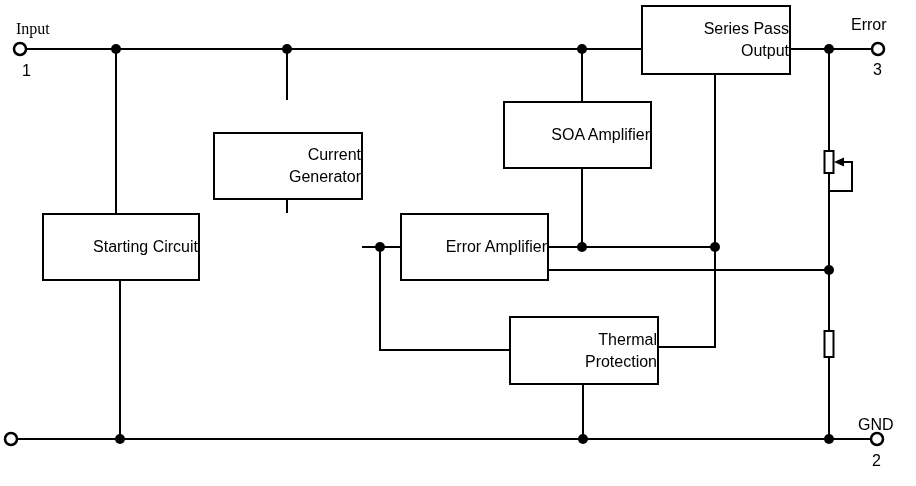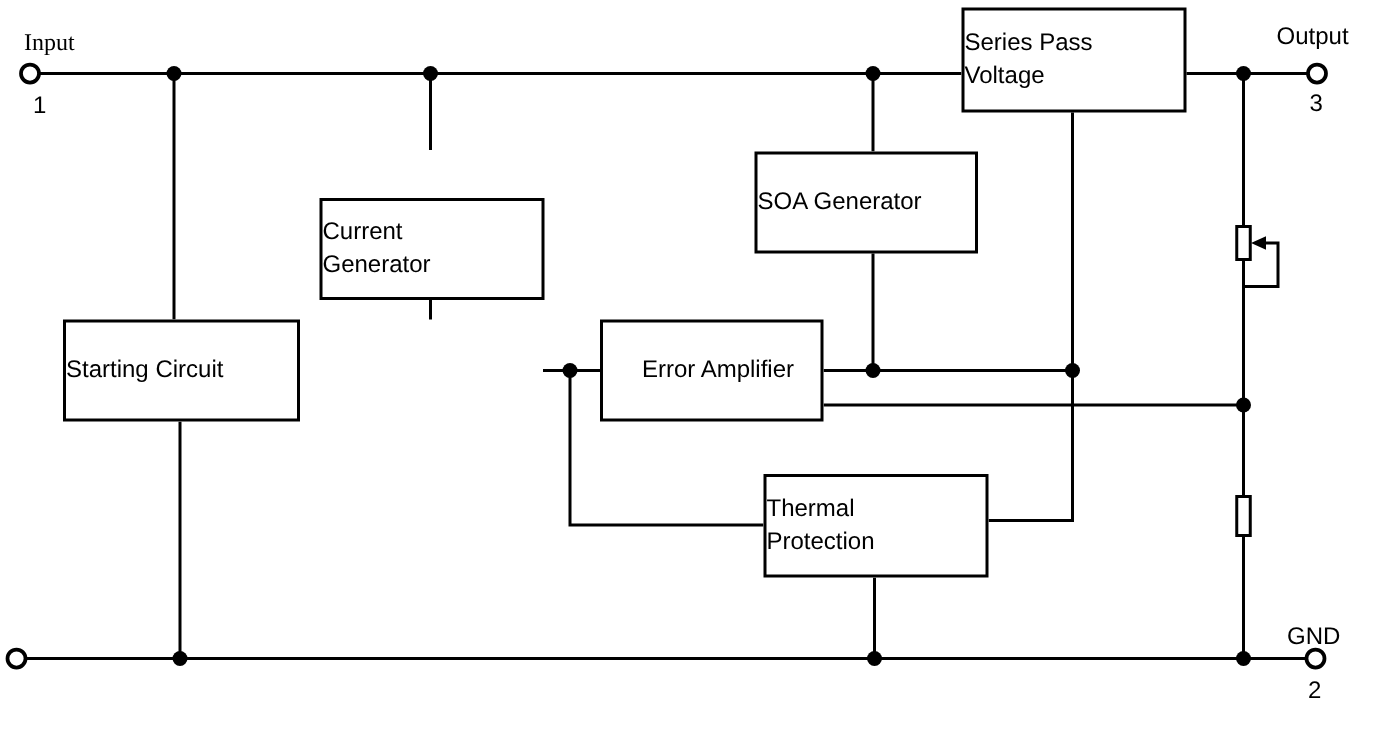--- a/index.html
+++ b/index.html
@@ -23,21 +23,21 @@
     width: 916px;
     height: 486px;
   }
   .block {
     position: absolute;
     box-sizing: border-box;
     border: 2px solid #000000;
     background: #ffffff;
     display: flex;
     flex-direction: column;
-    align-items: flex-start;
+    align-items: flex-end;
     justify-content: center;
     text-align: center;
     font-size: 16px;
     line-height: 22px;
     color: #000000;
   }
   .lbl {
     position: absolute;
     font-size: 16px;
     line-height: 18px;
@@ -112,48 +112,48 @@
     <g fill="#ffffff" stroke="#000000" stroke-width="2.5">
       <circle cx="20" cy="49" r="6"></circle>
       <circle cx="878" cy="49" r="6"></circle>
       <circle cx="11" cy="439" r="6"></circle>
       <circle cx="877" cy="439" r="6"></circle>
     </g>
   </svg>
 
   <div class="block" style="left:641px; top:5px; width:150px; height:70px;">
     <div>Series Pass</div>
-    <div>Voltage</div>
+    <div>Output</div>
   </div>
 
   <div class="block" style="left:213px; top:100px; width:150px; height:68px;margin-top:32px;">
     <div>Current</div>
     <div>Generator</div>
   </div>
 
   <div class="block" style="left:503px; top:101px; width:149px; height:68px;">
-    <div>SOA Generator</div>
+    <div>SOA Amplifier</div>
   </div>
 
   <div class="block" style="left:42px; top:213px; width:158px; height:68px;">
     <div>Starting Circuit</div>
   </div>
 
 
   <div class="block" style="left:400px; top:213px; width:149px; height:68px;padding-left:26px;">
     <div>Error Amplifier</div>
   </div>
 
   <div class="block" style="left:509px; top:316px; width:150px; height:69px;">
     <div>Thermal</div>
     <div>Protection</div>
   </div>
 
   <div class="lbl" style="left:16px; top:20px;font-family:Liberation Serif, serif;">Input</div>
   <div class="lbl" style="left:22px; top:62px;">1</div>
 
-  <div class="lbl" style="left:851px; top:16px;">Output</div>
+  <div class="lbl" style="left:851px; top:16px;">Error</div>
   <div class="lbl" style="left:873px; top:61px;">3</div>
 
   <div class="lbl" style="left:858px; top:400px;margin-top:16px;">GND</div>
   <div class="lbl" style="left:872px; top:452px;">2</div>
 
 </div>
 
 </body></html>

